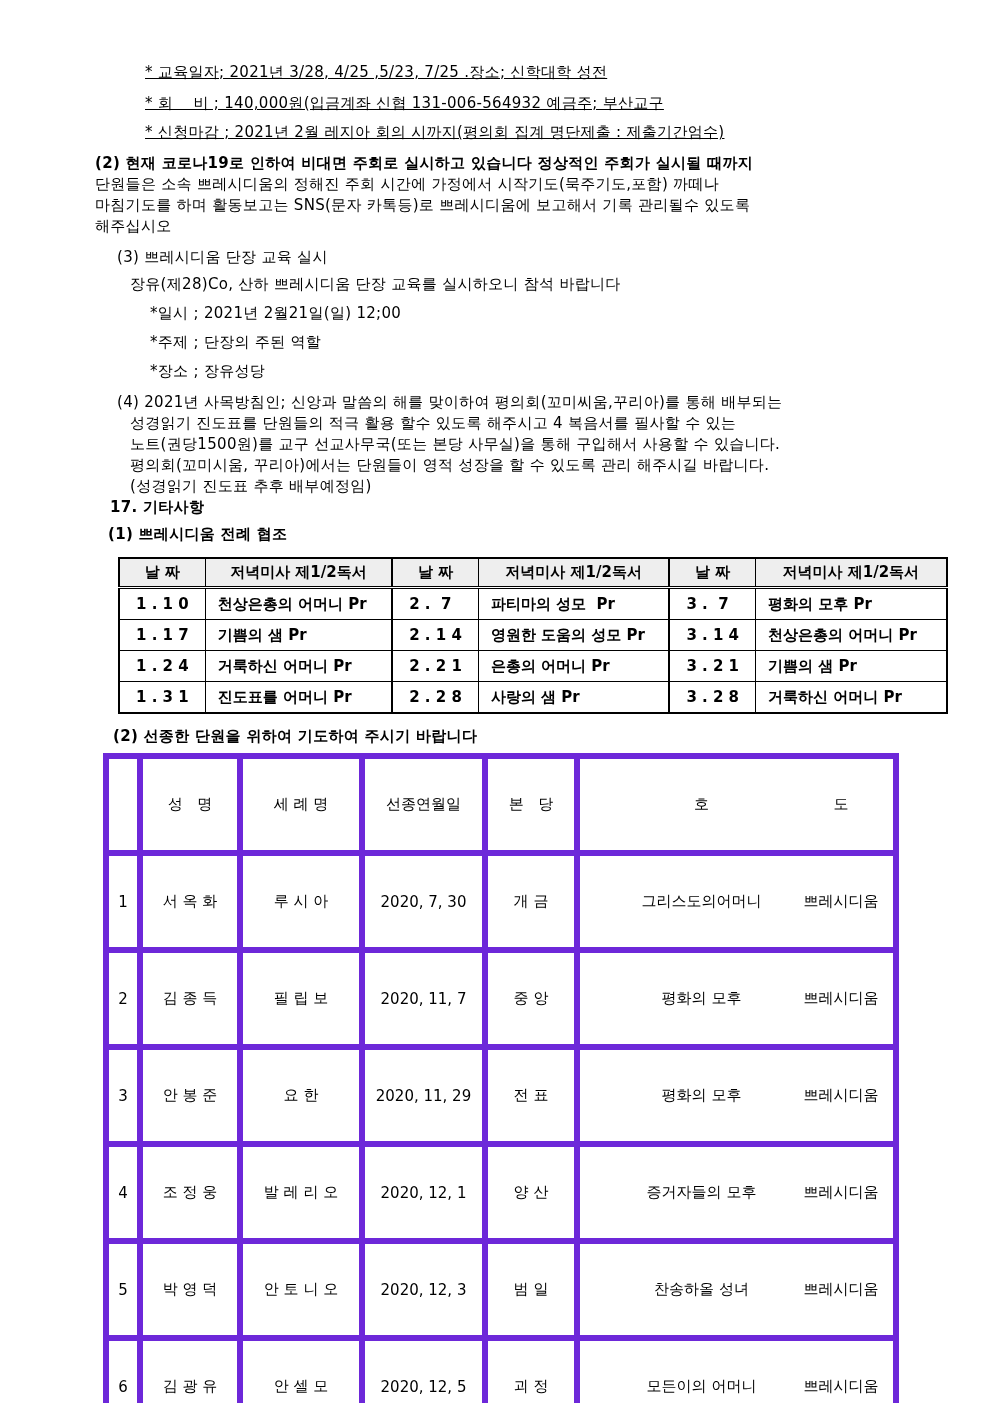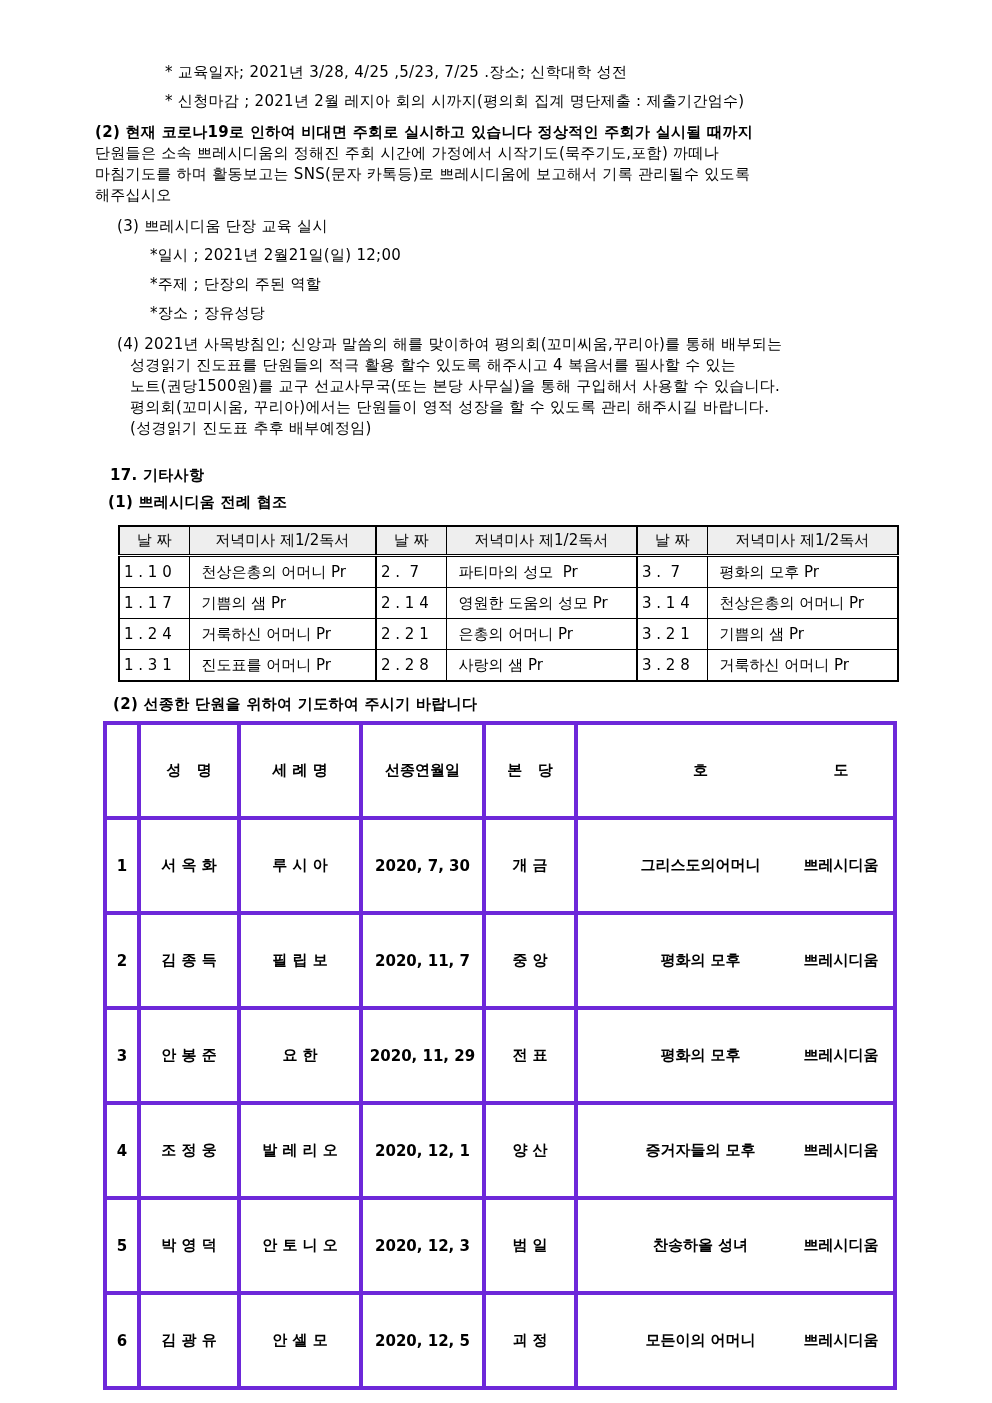--- a/index.html
+++ b/index.html
@@ -7,67 +7,69 @@
     width:992px;height:1403px;background:#ffffff;position:relative;
     font-family:"DejaVu Sans","Liberation Sans",sans-serif;
     font-size:15px;color:#000;overflow:hidden;
   }
   .content{padding:62px 40px 0 95px;}
   .line{white-space:pre;line-height:21px;letter-spacing:.3px;}
   .bold{font-weight:bold;}
   
   .ml0{margin-left:0;font-weight:bold;} .ml10{margin-left:22px;} .ml13{margin-left:13px;}
   .ml15{margin-left:15px;} .ml18{margin-left:18px;} .ml33{}
-  .ml35{margin-left:35px;} .ml50{margin-left:70px;} .ml55{margin-left:55px;}
+  .ml35{margin-left:35px;} .ml50{margin-left:50px;text-decoration:underline;} .ml55{margin-left:55px;}
   .mt6{margin-top:6px;} .mt8{margin-top:8px;} .mt10{margin-top:10px;}
-  .mt12{margin-top:12px;} .mt26{margin-top:26px;}
+  .mt12{margin-top:12px;} .mt26{}
 
   
   table{border-collapse:collapse;}
   .schedule{margin:12px 0 0 23px;border:2px solid #000;table-layout:fixed;}
   .schedule th,.schedule td{
-    border:1px solid #000;white-space:pre;font-weight:normal;
-    font-size:15px;padding:0 4px;overflow:hidden;
+    border:1px solid #000;white-space:pre;font-weight:bold;
+    font-size:15px;padding:0 16px;overflow:hidden;
   }
   .schedule thead th{
     background:#eeeeee;height:27px;text-align:center;
     border-bottom:3px double #000;
   }
   .schedule tbody td{height:30px;}
   .schedule .c-date{text-align:left;}
   .schedule .c-reading{text-align:left;padding-left:12px;}
   .schedule .grp{border-left:2px solid #000;}
 
   
   .deceased{margin:6px 0 0 8px;border:2px solid #000;table-layout:fixed;}
   .deceased th,.deceased td{
-    border:4px solid #6d28d9;white-space:pre;font-weight:bold;
+    border:6px solid #6d28d9;white-space:pre;font-weight:normal;
     font-size:15px;text-align:center;padding:0 2px;overflow:hidden;
   }
   .deceased thead th{height:24px;border-bottom:2px solid #000;}
   .deceased tbody td{height:27px;}
   .hodo{display:flex;align-items:center;padding-left:30px;}
   .hodo .part-a{flex:1;text-align:center;}
   .hodo .part-b{width:100px;text-align:center;}
 </style>
 </head>
 <body>
 
 <div class="page">
   <div class="content">
 
     <div class="line ml50">* 교육일자; 2021년 3/28, 4/25 ,5/23, 7/25 .장소; 신학대학 성전</div>
+    <div class="line ml50 mt10">* 회    비 ; 140,000원(입금계좌 신협 131-006-564932 예금주; 부산교구</div>
     <div class="line ml50 mt8">* 신청마감 ; 2021년 2월 레지아 회의 시까지(평의회 집계 명단제출 : 제출기간엄수)</div>
 
     <div class="line ml0 mt10">(2) 현재 코로나19로 인하여 비대면 주회로 실시하고 있습니다 정상적인 주회가 실시될 때까지</div>
     <div class="line ml33">단원들은 소속 쁘레시디움의 정해진 주회 시간에 가정에서 시작기도(묵주기도,포함) 까떼나</div>
     <div class="line ml33">마침기도를 하며 활동보고는 SNS(문자 카톡등)로 쁘레시디움에 보고해서 기록 관리될수 있도록</div>
     <div class="line ml33">해주십시오</div>
 
     <div class="line ml10 mt10">(3) 쁘레시디움 단장 교육 실시</div>
+    <div class="line ml35 mt6">장유(제28)Co, 산하 쁘레시디움 단장 교육를 실시하오니 참석 바랍니다</div>
     <div class="line ml55 mt8">*일시 ; 2021년 2월21일(일) 12;00</div>
     <div class="line ml55 mt8">*주제 ; 단장의 주된 역할</div>
     <div class="line ml55 mt8">*장소 ; 장유성당</div>
 
     <div class="line ml10 mt10">(4) 2021년 사목방침인; 신앙과 말씀의 해를 맞이하여 평의회(꼬미씨움,꾸리아)를 통해 배부되는</div>
     <div class="line ml35">성경읽기 진도표를 단원들의 적극 활용 할수 있도록 해주시고 4 복음서를 필사할 수 있는</div>
     <div class="line ml35">노트(권당1500원)를 교구 선교사무국(또는 본당 사무실)을 통해 구입해서 사용할 수 있습니다.</div>
     <div class="line ml35">평의회(꼬미시움, 꾸리아)에서는 단원들이 영적 성장을 할 수 있도록 관리 해주시길 바랍니다.</div>
     <div class="line ml35">(성경읽기 진도표 추후 배부예정임)</div>
 

